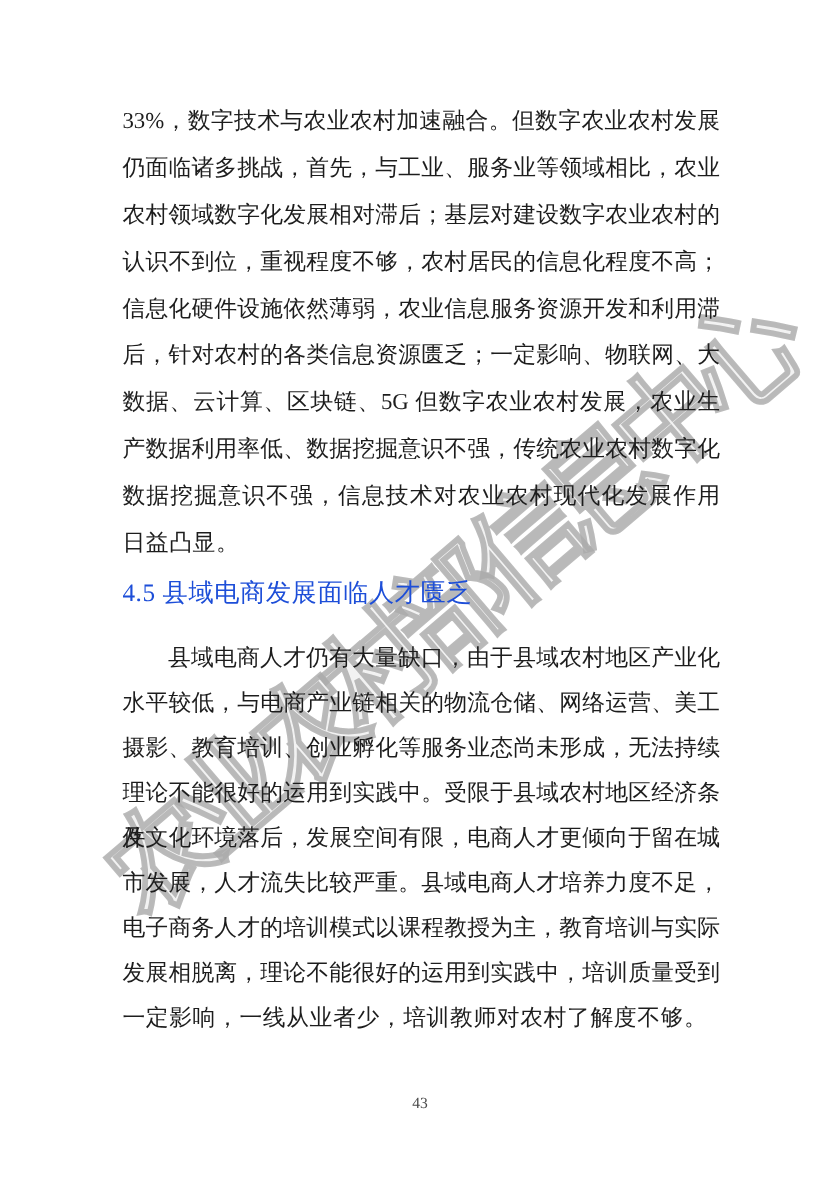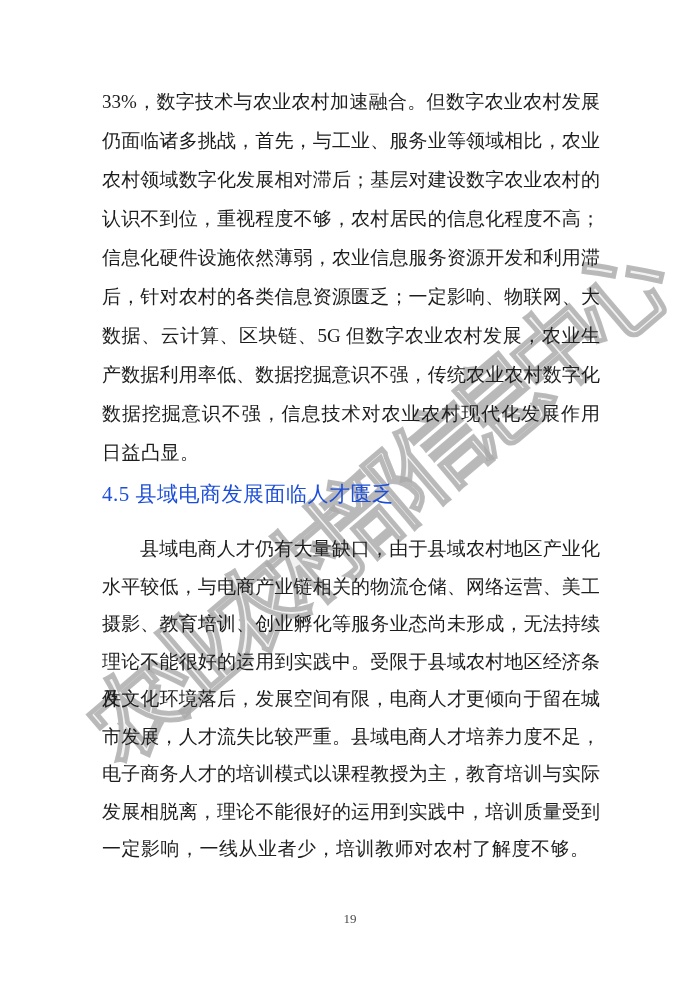--- a/index.html
+++ b/index.html
@@ -116,15 +116,15 @@
       <div class="line">理论不能很好的运用到实践中。受限于县域农村地区经济条件</div>
       <div class="line">及文化环境落后，发展空间有限，电商人才更倾向于留在城</div>
       <div class="line">市发展，人才流失比较严重。县域电商人才培养力度不足，</div>
       <div class="line">电子商务人才的培训模式以课程教授为主，教育培训与实际</div>
       <div class="line">发展相脱离，理论不能很好的运用到实践中，培训质量受到</div>
       <div class="line last">一定影响，一线从业者少，培训教师对农村了解度不够。</div>
     </div>
 
   </div>
 
-  <div class="page-number">19</div>
+  <div class="page-number">43</div>
 
 </div>
 
 </body></html>

